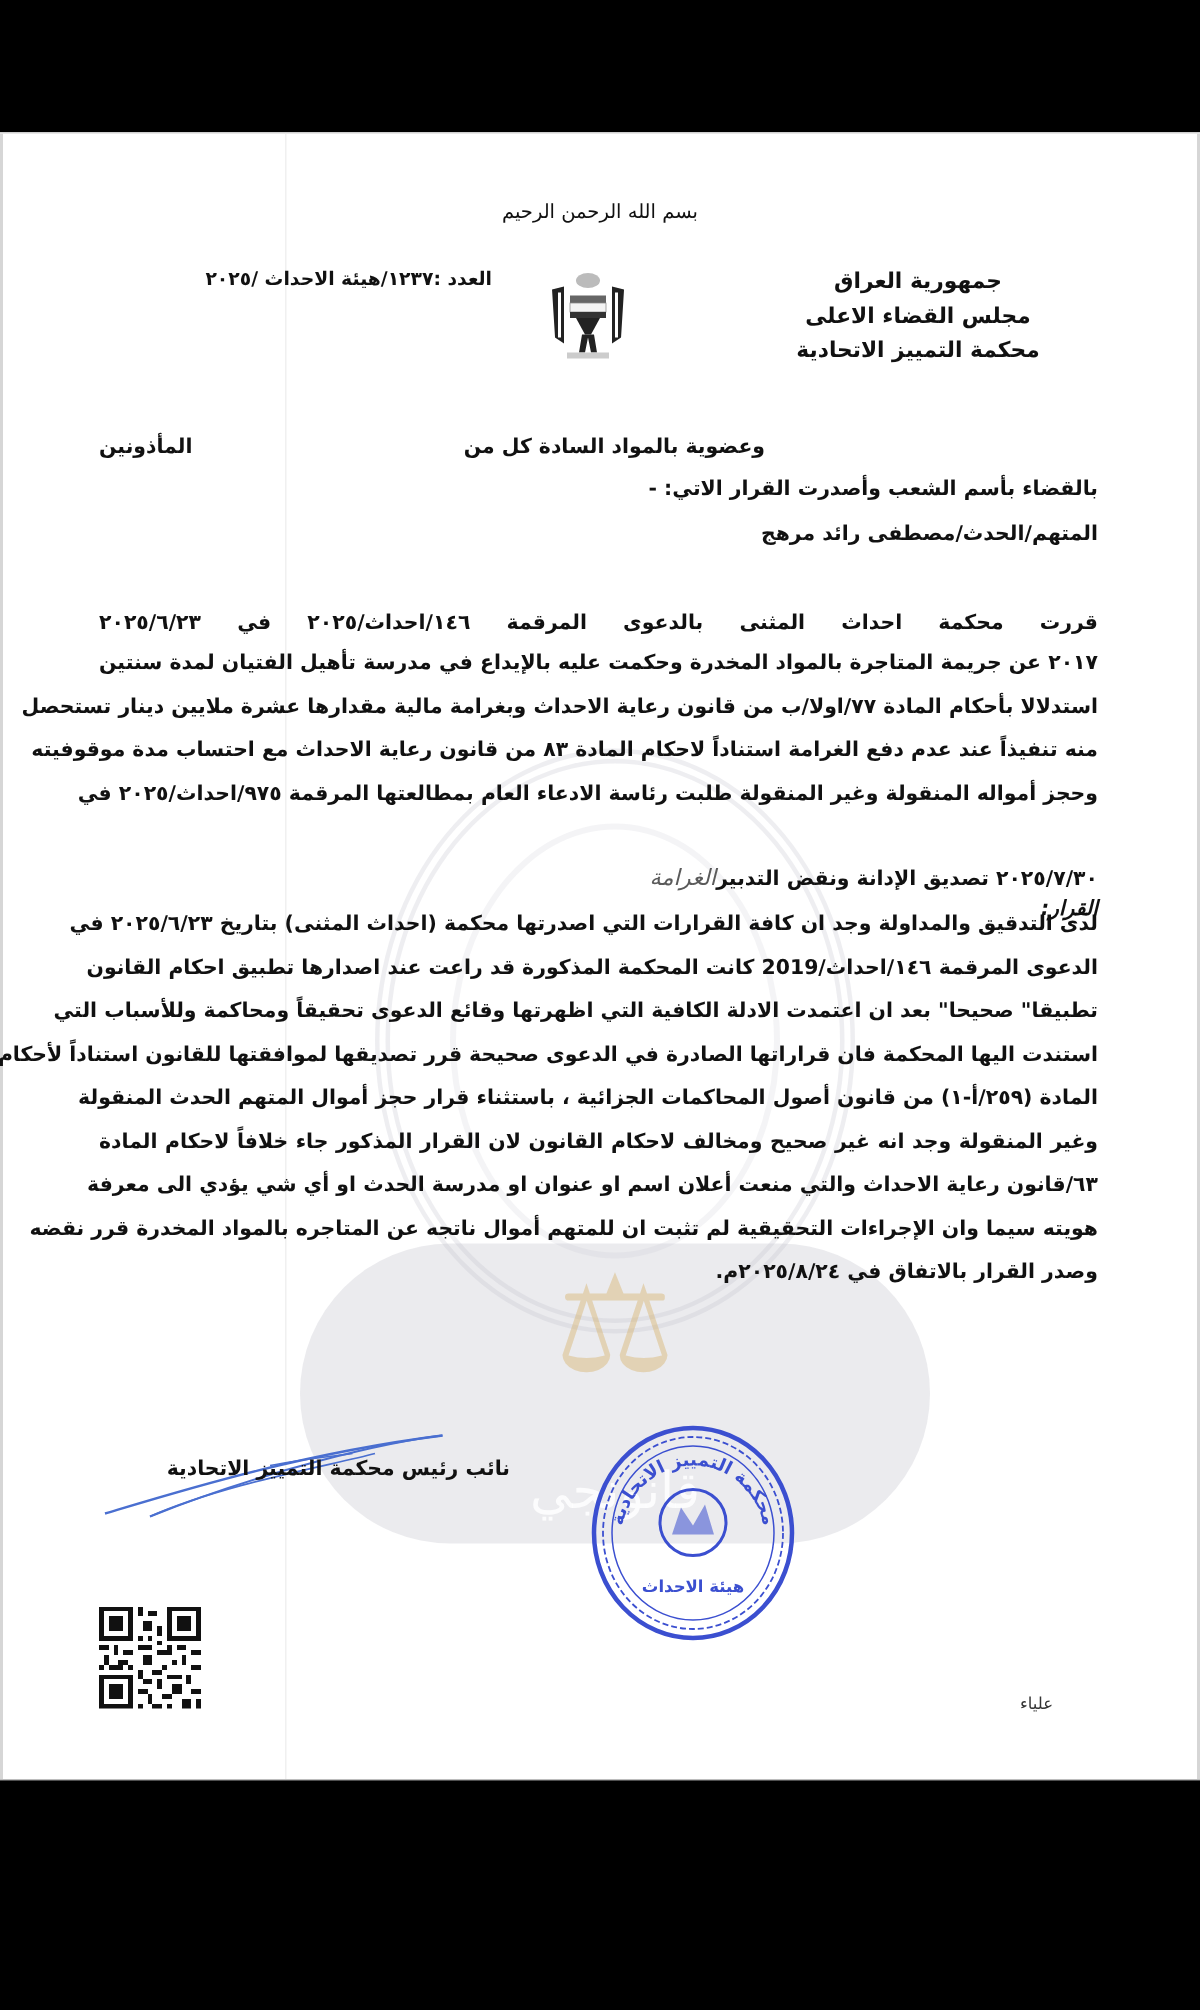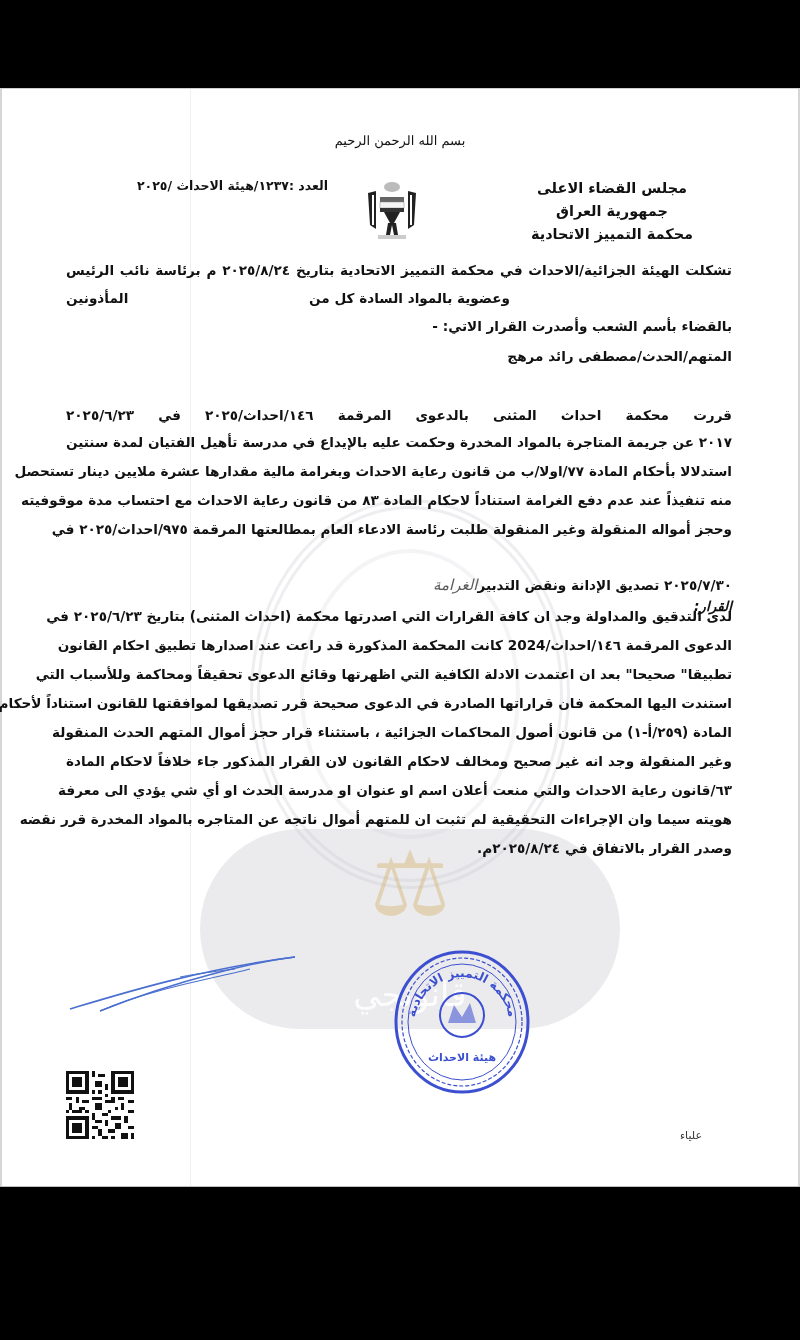--- a/index.html
+++ b/index.html
@@ -75,22 +75,22 @@
   <div class="scan-fold"></div>
 
   <div class="watermark-seal"></div>
   <div class="watermark-pill"></div>
   <div class="watermark-scales">⚖</div>
   <div class="watermark-text">قانونجي</div>
 
   <div class="text basmala">بسم الله الرحمن الرحيم</div>
 
   <div class="text header-right">
+    <div>جمهورية العراق</div>
     <div>مجلس القضاء الاعلى</div>
-    <div>جمهورية العراق</div>
     <div>محكمة التمييز الاتحادية</div>
   </div>
 
   <svg class="emblem" viewBox="0 0 52 62">
     <ellipse cx="26" cy="8" rx="8" ry="5" fill="#bbb"></ellipse>
     <path d="M2 14 L10 12 L10 50 L4 46 Z" fill="#222"></path>
     <path d="M50 14 L42 12 L42 50 L48 46 Z" fill="#222"></path>
     <rect x="6" y="16" width="2" height="30" fill="#fff"></rect>
     <rect x="44" y="16" width="2" height="30" fill="#fff"></rect>
     <rect x="14" y="18" width="24" height="5" fill="#666"></rect>
@@ -98,54 +98,54 @@
     <rect x="14" y="29" width="24" height="4" fill="#333"></rect>
     <path d="M18 33 L34 33 L28 44 L24 44 Z" fill="#222"></path>
     <path d="M22 44 L20 56 L24 56 L26 46 L28 56 L32 56 L30 44 Z" fill="#222"></path>
     <rect x="12" y="56" width="28" height="4" fill="#ccc"></rect>
   </svg>
 
   <div class="text header-left">
     <div>العدد :١٢٣٧/هيئة الاحداث /٢٠٢٥</div>
   </div>
 
-  <div class="text body-line" style="top:170px;">تشكلت الهيئة الجزائية/الاحداث في محكمة التمييز الاتحادية بتاريخ ٢٠٢٥/٨/٢٤ م برئاسة نائب الرئيس</div>
   <div class="text body-line short" style="top:198px; right:290px; width:200px;">وعضوية بالمواد السادة كل من</div>
   <div class="text body-line short" style="top:198px;">
       <span style="position:absolute; left:0;">المأذونين</span>
     </div>
   <div class="text body-line short" style="top:256px;">المتهم/الحدث/مصطفى رائد مرهج</div>
   <div class="text body-line short" style="top:226px;">بالقضاء بأسم الشعب وأصدرت القرار الاتي: -</div>
 
   <div class="text body-line" style="top:284px;margin-top:31px;">قررت محكمة احداث المثنى بالدعوى المرقمة ١٤٦/احداث/٢٠٢٥ في ٢٠٢٥/٦/٢٣</div>
   <div class="text body-line" style="top:342px;">٢٠١٧ عن جريمة المتاجرة بالمواد المخدرة وحكمت عليه بالإيداع في مدرسة تأهيل الفتيان لمدة سنتين</div>
   <div class="text body-line" style="top:371px;">استدلالا بأحكام المادة ٧٧/اولا/ب من قانون رعاية الاحداث وبغرامة مالية مقدارها عشرة ملايين دينار تستحصل</div>
   <div class="text body-line" style="top:400px;">منه تنفيذاً عند عدم دفع الغرامة استناداً لاحكام المادة ٨٣ من قانون رعاية الاحداث مع احتساب مدة موقوفيته</div>
   <div class="text body-line" style="top:429px;">وحجز أمواله المنقولة وغير المنقولة طلبت رئاسة الادعاء العام بمطالعتها المرقمة ٩٧٥/احداث/٢٠٢٥ في</div>
   <div class="text body-line short" style="top:485px;">
     <span>٢٠٢٥/٧/٣٠ تصديق الإدانة ونقض التدبير</span><span class="handwritten">الغرامة</span>
   </div>
 
   <div class="text body-line short" style="top:506px;font-style:italic;">القرار:</div>
   <div class="text body-line" style="top:516px;">لدى التدقيق والمداولة وجد ان كافة القرارات التي اصدرتها محكمة (احداث المثنى) بتاريخ ٢٠٢٥/٦/٢٣ في</div>
-  <div class="text body-line" style="top:545px;">الدعوى المرقمة ١٤٦/احداث/2024 كانت المحكمة المذكورة قد راعت عند اصدارها تطبيق احكام القانون</div>
+  <div class="text body-line" style="top:545px;">الدعوى المرقمة ١٤٦/احداث/2019 كانت المحكمة المذكورة قد راعت عند اصدارها تطبيق احكام القانون</div>
   <div class="text body-line" style="top:574px;">تطبيقا" صحيحا" بعد ان اعتمدت الادلة الكافية التي اظهرتها وقائع الدعوى تحقيقاً ومحاكمة وللأسباب التي</div>
   <div class="text body-line" style="top:603px;">استندت اليها المحكمة فان قراراتها الصادرة في الدعوى صحيحة قرر تصديقها لموافقتها للقانون استناداً لأحكام</div>
   <div class="text body-line" style="top:632px;">المادة (٢٥٩/أ-١) من قانون أصول المحاكمات الجزائية ، باستثناء قرار حجز أموال المتهم الحدث المنقولة</div>
   <div class="text body-line" style="top:661px;">وغير المنقولة وجد انه غير صحيح ومخالف لاحكام القانون لان القرار المذكور جاء خلافاً لاحكام المادة</div>
   <div class="text body-line" style="top:690px;">٦٣/قانون رعاية الاحداث والتي منعت أعلان اسم او عنوان او مدرسة الحدث او أي شي يؤدي الى معرفة</div>
   <div class="text body-line" style="top:719px;">هويته سيما وان الإجراءات التحقيقية لم تثبت ان للمتهم أموال ناتجه عن المتاجره بالمواد المخدرة قرر نقضه</div>
   <div class="text body-line short" style="top:748px;">وصدر القرار بالاتفاق في ٢٠٢٥/٨/٢٤م.</div>
 
   <svg class="signature" viewBox="0 0 240 70">
     <path d="M10 60 C 60 45, 140 20, 235 8" stroke="#4a6fd0" stroke-width="1.6" fill="none"></path>
     <path d="M235 8 C 200 12, 120 30, 40 62" stroke="#4a6fd0" stroke-width="1.4" fill="none"></path>
     <path d="M40 62 C 90 40, 160 28, 190 20" stroke="#4a6fd0" stroke-width="1.2" fill="none"></path>
     <path d="M120 28 C 140 24, 160 22, 175 20" stroke="#4a6fd0" stroke-width="1" fill="none"></path>
   </svg>
+  <div class="text signature-title">نائب رئيس محكمة التمييز الاتحادية</div>
 
   <svg class="stamp" viewBox="0 0 140 150">
     <ellipse cx="70" cy="75" rx="66" ry="70" fill="none" stroke="#3b4fd0" stroke-width="3"></ellipse>
     <ellipse cx="70" cy="75" rx="60" ry="64" fill="none" stroke="#3b4fd0" stroke-width="1.2" stroke-dasharray="4 2"></ellipse>
     <ellipse cx="70" cy="75" rx="54" ry="58" fill="none" stroke="#3b4fd0" stroke-width="1"></ellipse>
     <circle cx="70" cy="68" r="22" fill="none" stroke="#3b4fd0" stroke-width="2"></circle>
     <path d="M56 76 L62 58 L70 70 L78 56 L84 76 Z" fill="#3b4fd0" opacity="0.55"></path>
     <path id="stamp-arc" d="M22 80 A48 50 0 0 1 118 80" fill="none"></path>
     <text font-size="12" font-weight="bold" fill="#3b4fd0" font-family="DejaVu Sans, sans-serif">
       <textPath href="#stamp-arc" startOffset="50%" text-anchor="middle">محكمة التمييز الاتحادية</textPath>

